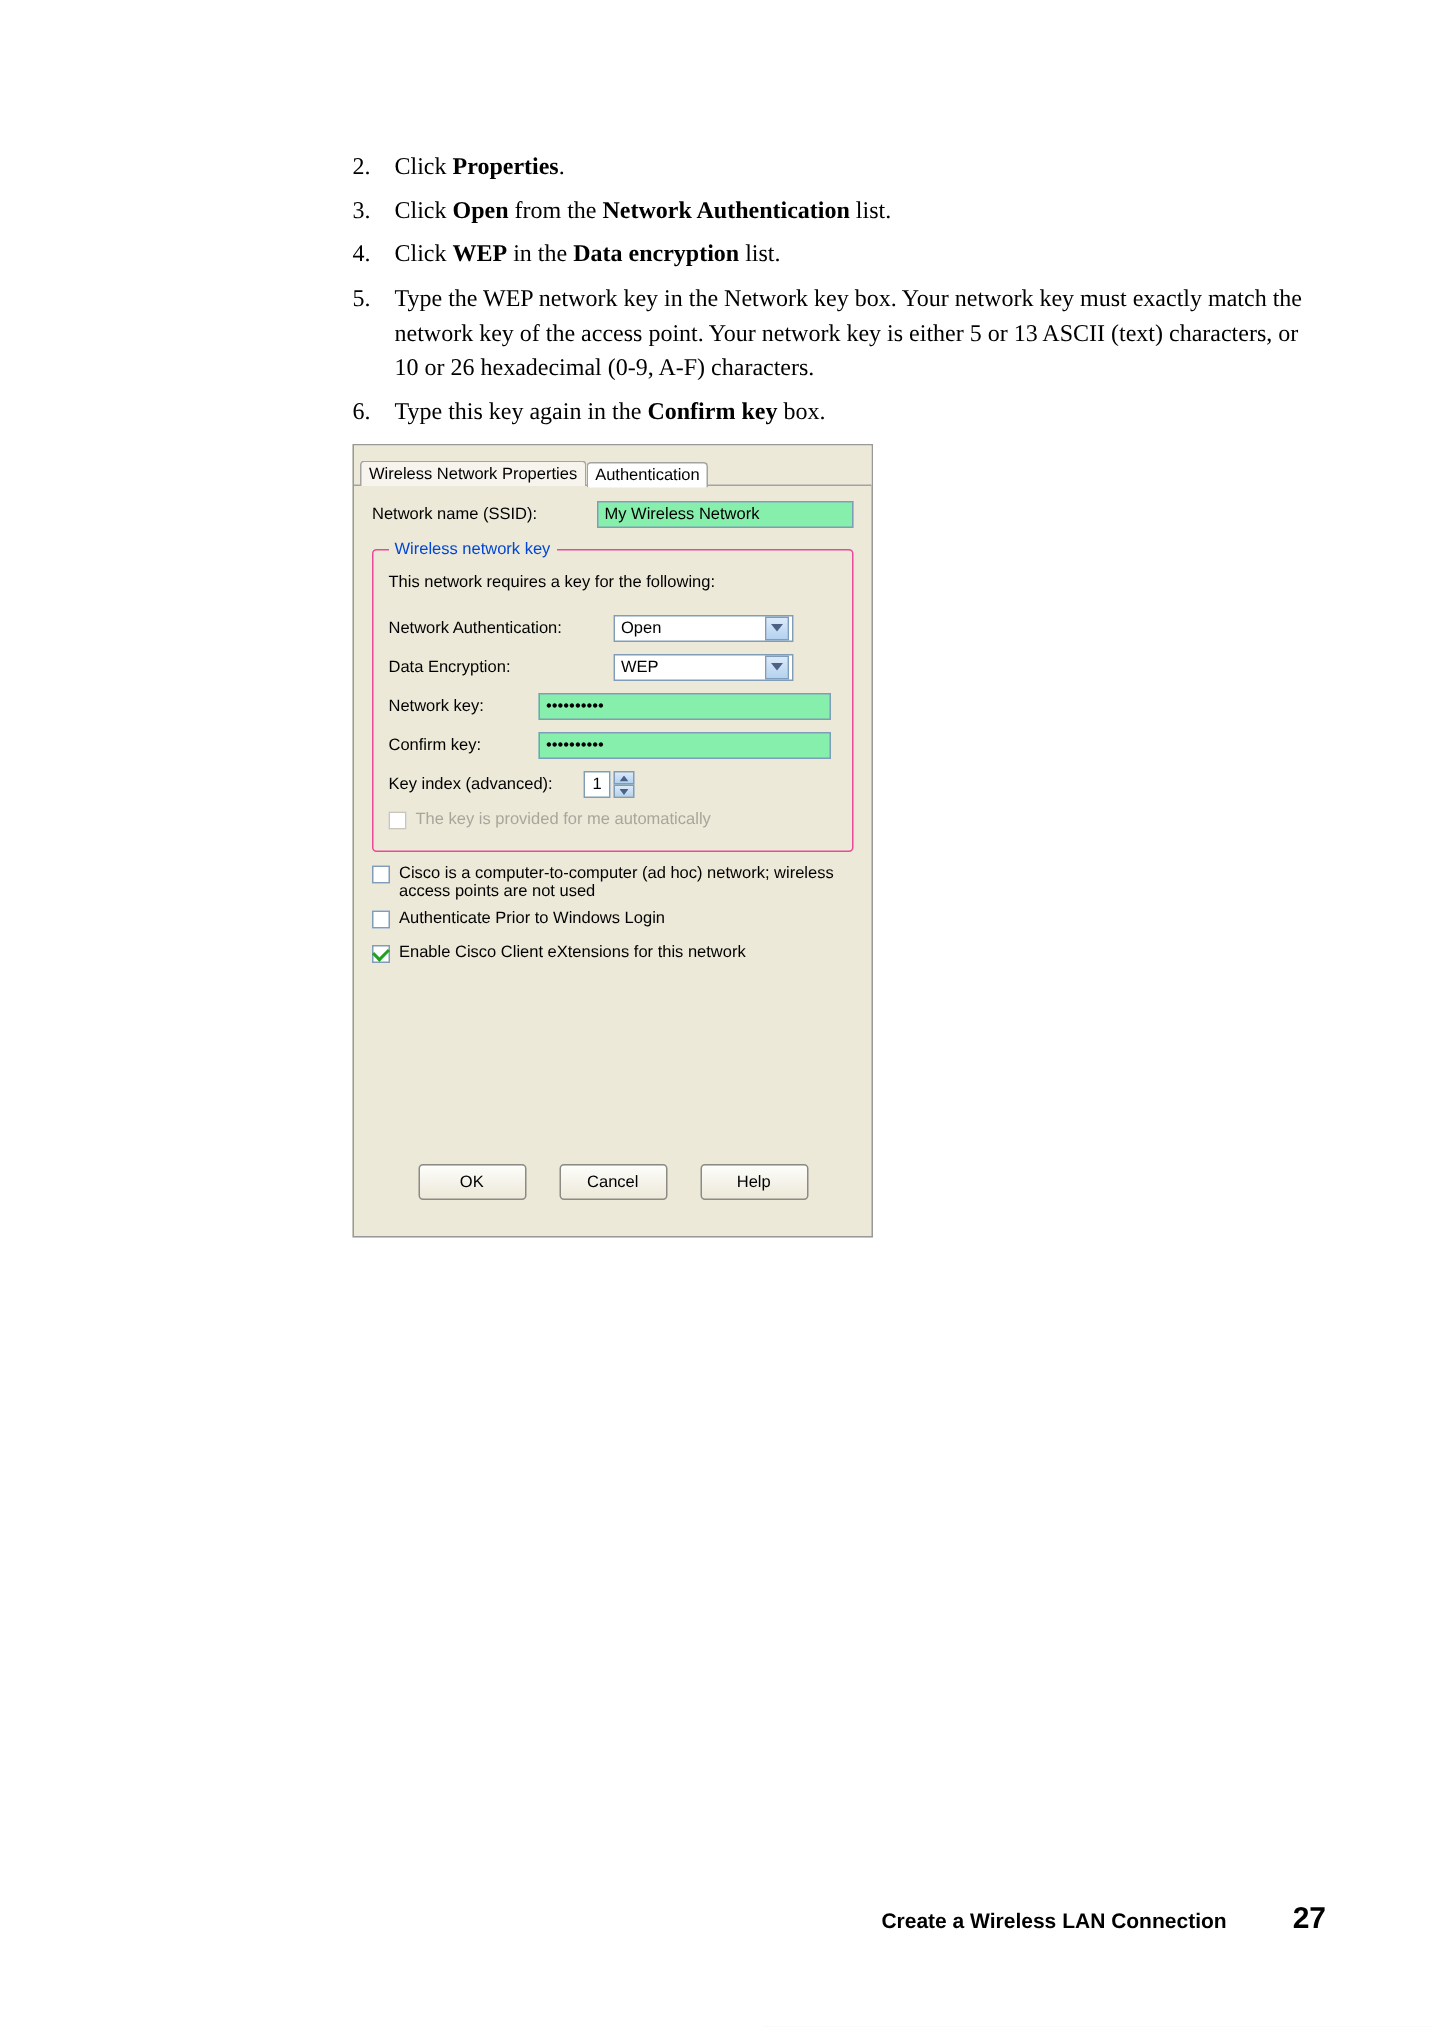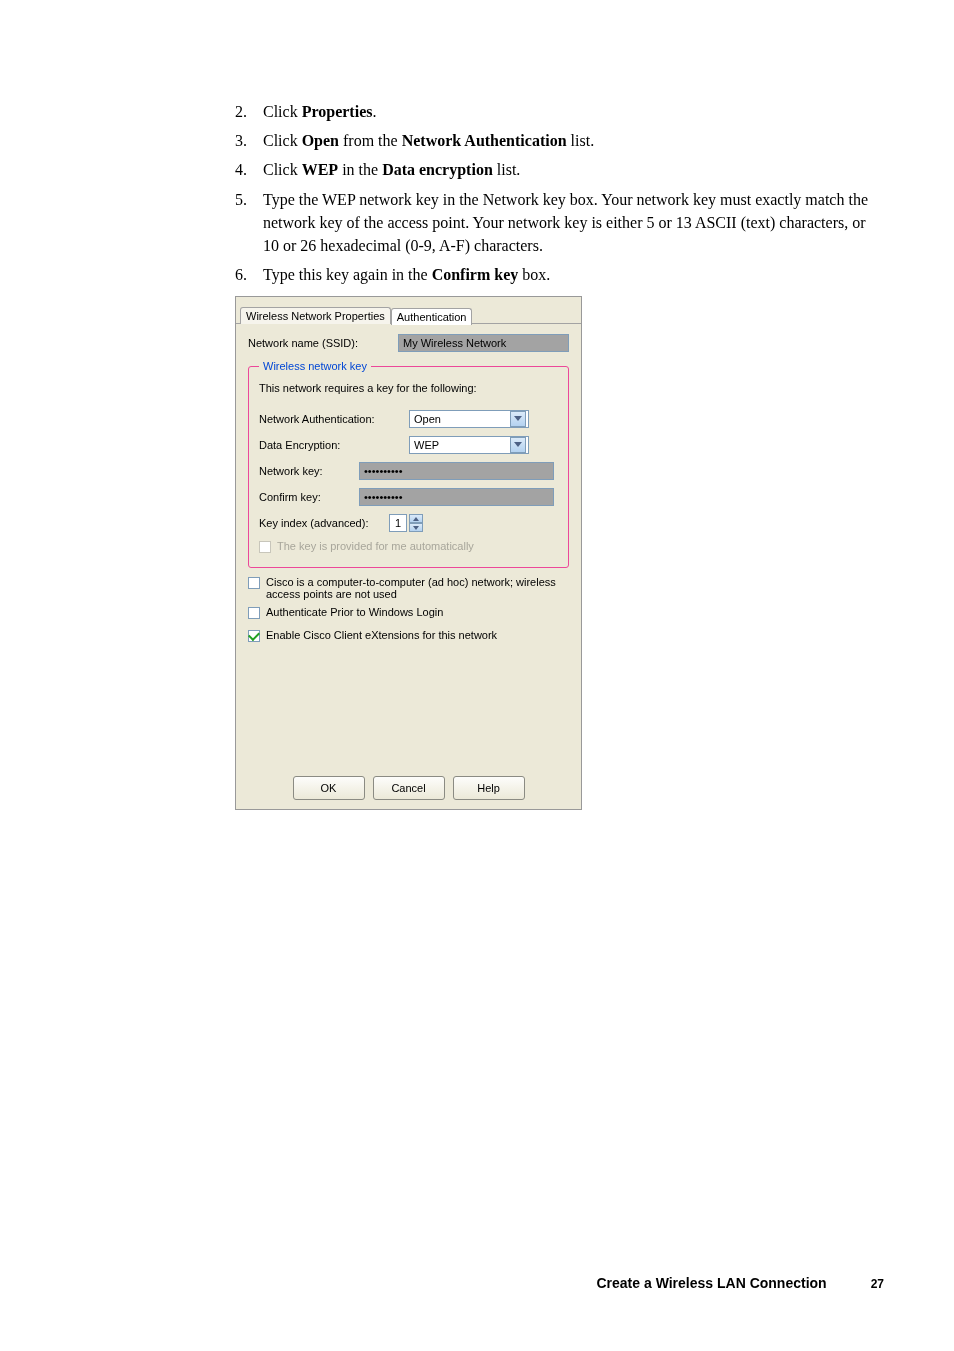--- a/index.html
+++ b/index.html
@@ -72,21 +72,21 @@
     padding: 10px 12px 8px 12px;
   }
   .row {
     display: flex;
     align-items: center;
     margin-bottom: 8px;
   }
   .row .label { flex: 0 0 150px; }
   .textinput {
     flex: 1;
-    background: #a3a3a3;
+    background: #86efac;
     border: 1px solid #7f9db9;
     height: 18px;
     font-size: 11px;
     padding: 0 4px;
     box-sizing: border-box;
   }
   fieldset.group {
     border: 1px solid #ec4899;
     border-radius: 3px;
     margin: 6px 0 8px 0;
@@ -167,22 +167,22 @@
     width: 8px; height: 5px;
     border-left: 2px solid #21a121;
     border-bottom: 2px solid #21a121;
     transform: rotate(-45deg) translate(1px,-1px);
   }
   .cb.disabled { border-color: #c8c6bb; }
   .disabled-text { color: #a8a69b; }
   .dlg-footer {
     display: flex;
     justify-content: center;
-    gap: 8px;
-    padding: 10px 0 9px 0;
+    gap: 22px;
+    padding: 10px 0 24px 0;
     border-top: none;
   }
   .winbtn {
     min-width: 70px;
     height: 22px;
     background: linear-gradient(#fdfdfb, #ece9d8);
     border: 1px solid #8b8b83;
     border-radius: 3px;
     font-family: Tahoma, Arial, sans-serif;
     font-size: 11px;
@@ -193,21 +193,21 @@
     bottom: 60px;
     right: 70px;
     font-family: Arial, Helvetica, sans-serif;
     font-size: 14px;
     color: #000;
     display: flex;
     align-items: baseline;
     gap: 44px;
   }
   .page-footer .title { font-weight: 700; }
-  .page-footer .num { font-weight: 700; font-size: 12px; }
+  .page-footer .num { font-weight: 700; font-size: 20px; }
 </style>
 </head>
 <body>
 
 <div class="page">
 
   <ol class="steps">
       <li><span class="num">2.</span>Click <span class="b">Properties</span>.</li>
       <li><span class="num">3.</span>Click <span class="b">Open</span> from the <span class="b">Network Authentication</span> list.</li>
       <li><span class="num">4.</span>Click <span class="b">WEP</span> in the <span class="b">Data encryption</span> list.</li>

